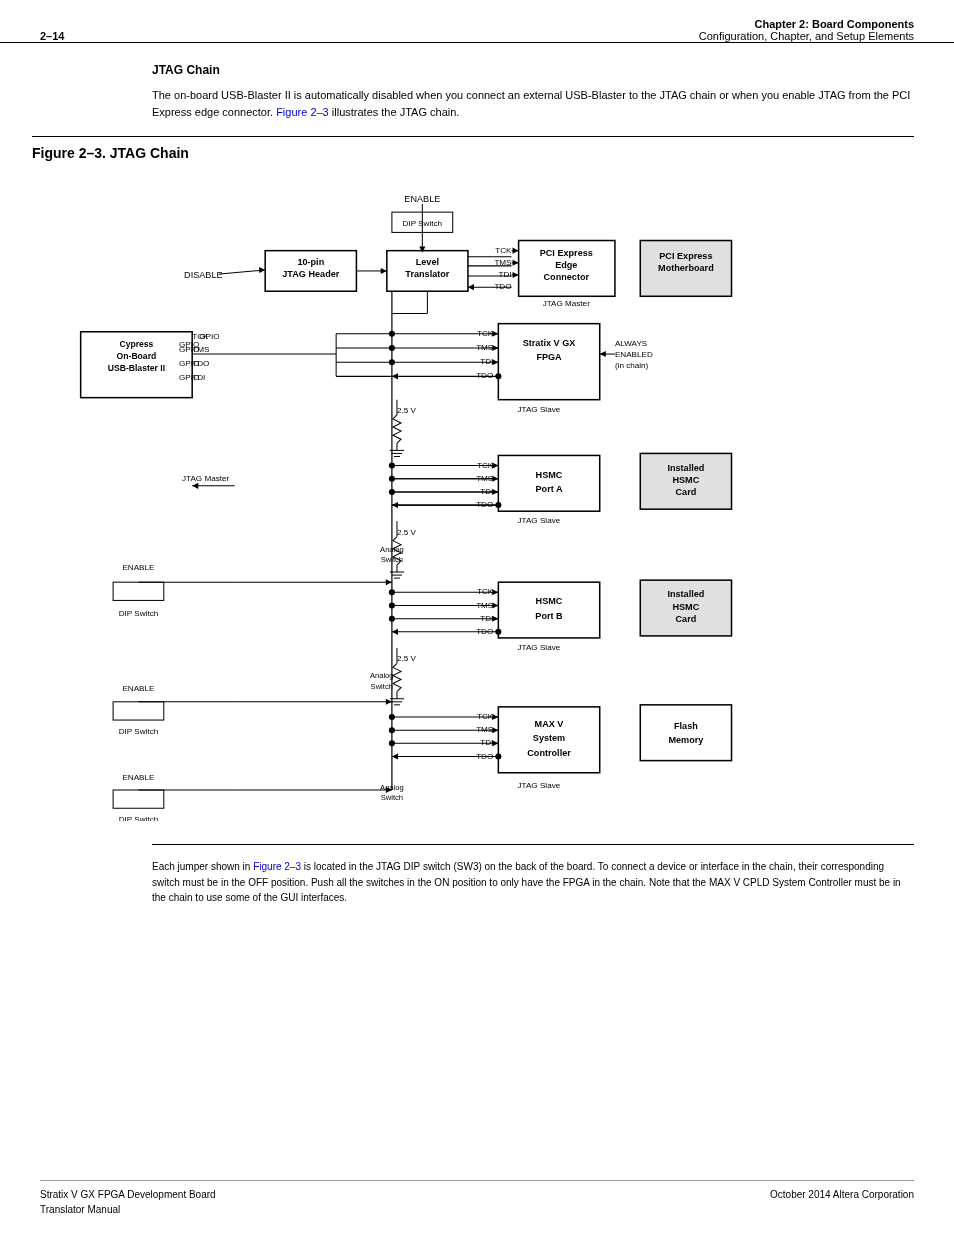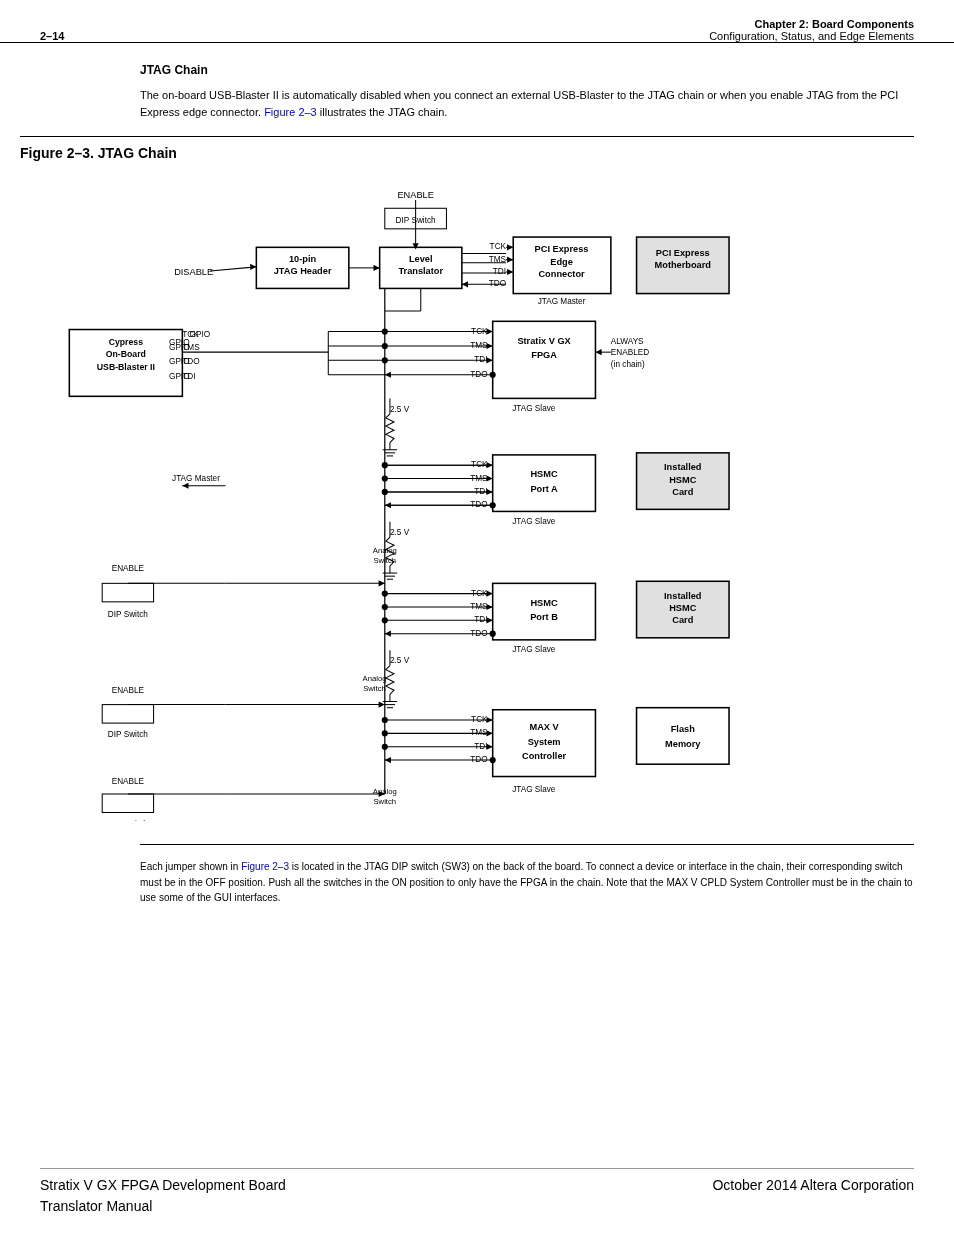--- a/index.html
+++ b/index.html
@@ -38,21 +38,21 @@
     }
     .header-right .chapter-title {
       font-weight: bold;
     }
     .header-right .chapter-sub {
       font-weight: normal;
     }
 
     
     .content {
-      padding: 20px 40px 0 20px;
+      padding: 20px 40px 0 32px;
     }
 
     
     .section-heading {
       font-weight: bold;
       font-size: 12px;
       margin-bottom: 10px;
       margin-left: 120px;
     }
 
@@ -102,37 +102,37 @@
     }
 
     
     .page-footer {
       position: absolute;
       bottom: 18px;
       left: 40px;
       right: 40px;
       display: flex;
       justify-content: space-between;
-      font-size: 14px;
+      font-size: 10px;
       border-top: 1px solid #999;
       padding-top: 6px;
     }
     .footer-left { line-height: 1.5; }
     .footer-right { line-height: 1.5; text-align: left; }
   </style>
 </head>
 <body>
 
 <div class="page">
 
   <div class="page-header">
     <div class="header-left">2–14</div>
     <div class="header-right">
       <div class="chapter-title">Chapter 2:  Board Components</div>
-      <div class="chapter-sub">Configuration, Status, and Edge Elements</div>
+      <div class="chapter-sub">Configuration, Chapter, and Setup Elements</div>
     </div>
   </div>
 
   <div class="content">
 
     <div class="section-heading">JTAG Chain</div>
 
     <div class="body-text">
       <span>The on-board USB-Blaster II is automatically disabled when you connect an external USB-Blaster to the JTAG chain or when you enable JTAG from the PCI Express edge connector.</span>
       <span class="link-text">Figure 2–3</span>

